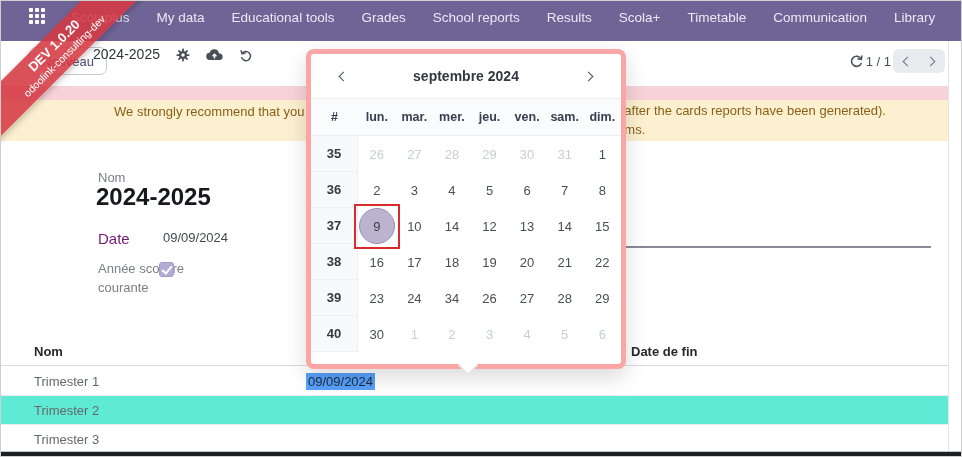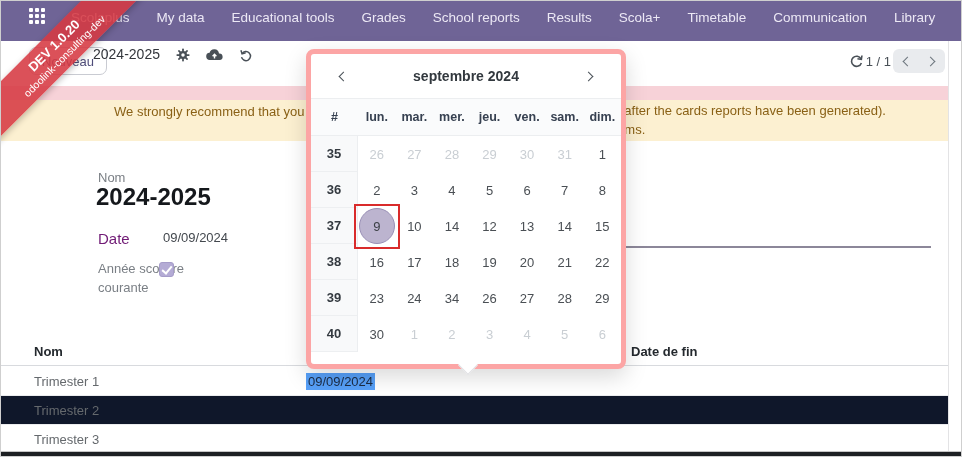--- a/index.html
+++ b/index.html
@@ -54,21 +54,21 @@
   .tab { position:absolute; top:2px; height:29px; padding:0 16px; display:flex; align-items:center; font-size:13.5px; cursor:pointer; }
   .tab.active { left:28px; background:#fff; border:1px solid #dee2e6; border-bottom:1px solid #fff; border-radius:4px 4px 0 0; color:#3a3f44; }
   .tab.plain { left:100px; color:#5d59a5; }
 
   
   .thead { position:absolute; top:338px; left:0; width:949px; height:27px; border-bottom:1px solid #d8dade; }
   .th { position:absolute; top:5px; font-size:13px; font-weight:700; color:#24292e; }
   .th.c1 { left:33px; } .th.c3 { left:630px; }
   .trow { position:absolute; left:0; width:949px; height:29px; border-bottom:1px solid #ebecee; font-size:13px; color:#65696d; cursor:pointer; }
   .trow .cell-name { position:absolute; left:33px; top:7px; }
-  .trow.striped { background:#0f172a; }
+  .trow.striped { background:#5eead4; }
   .sel-date { position:absolute; left:305px; top:6px; background:#57a0f8; color:#1b2c45; padding:1px 2px; font-size:13px; }
 
   
   .bottom-bar { position:absolute; left:0; bottom:0; width:962px; height:5px; background:#1d2023; border-top:1px solid #c4c4c4; }
   .scroll-strip { position:absolute; right:0; top:40px; width:13px; height:412px; background:#fff; border-left:1px solid #e3e3e5; }
 
   
   .ribbon { position:absolute; top:30px; left:-72px; width:260px; transform:rotate(-45deg);
             background:rgba(214,57,66,0.88); color:#fff; text-align:center; padding:5px 0 6px; line-height:1.2;
             box-shadow:0 2px 6px rgba(0,0,0,.25); z-index:40; pointer-events:none; }

